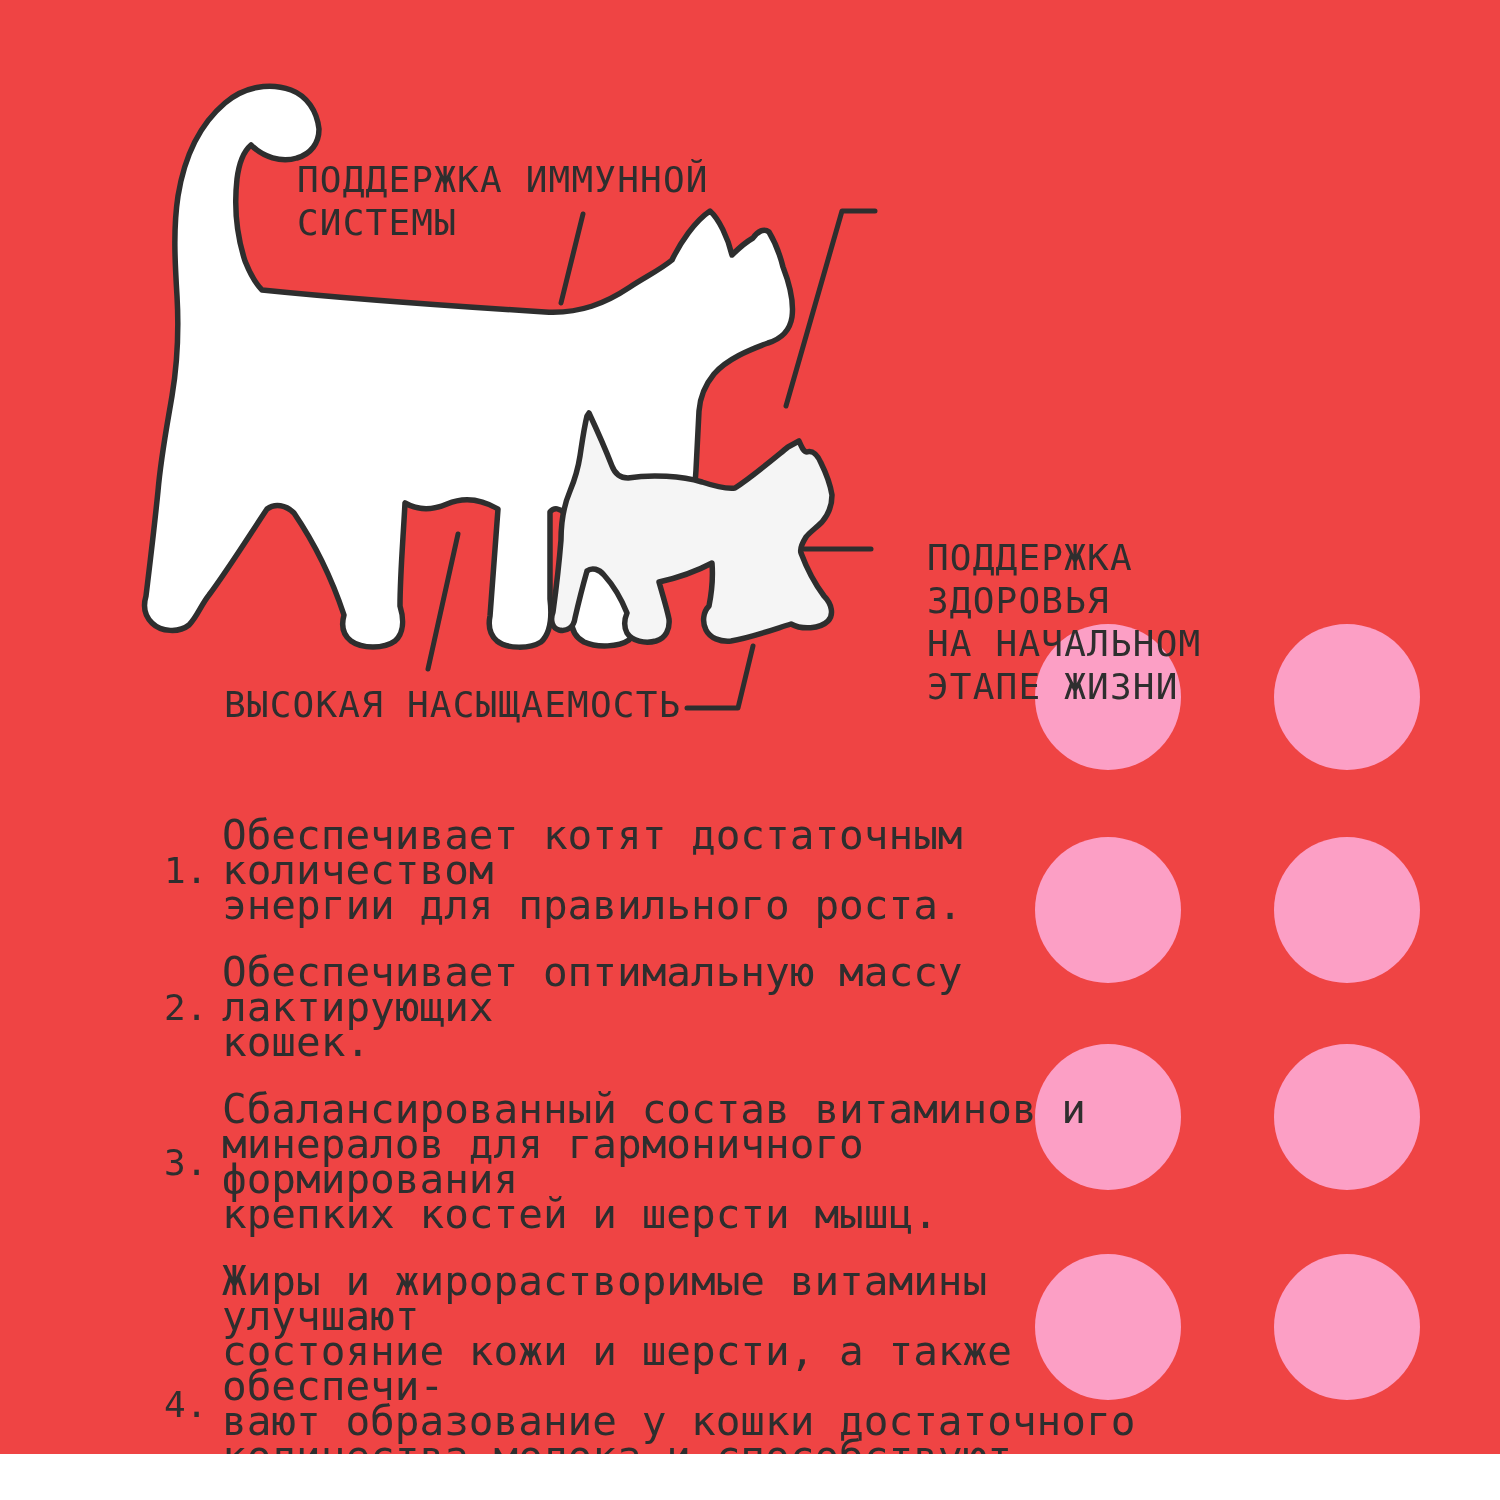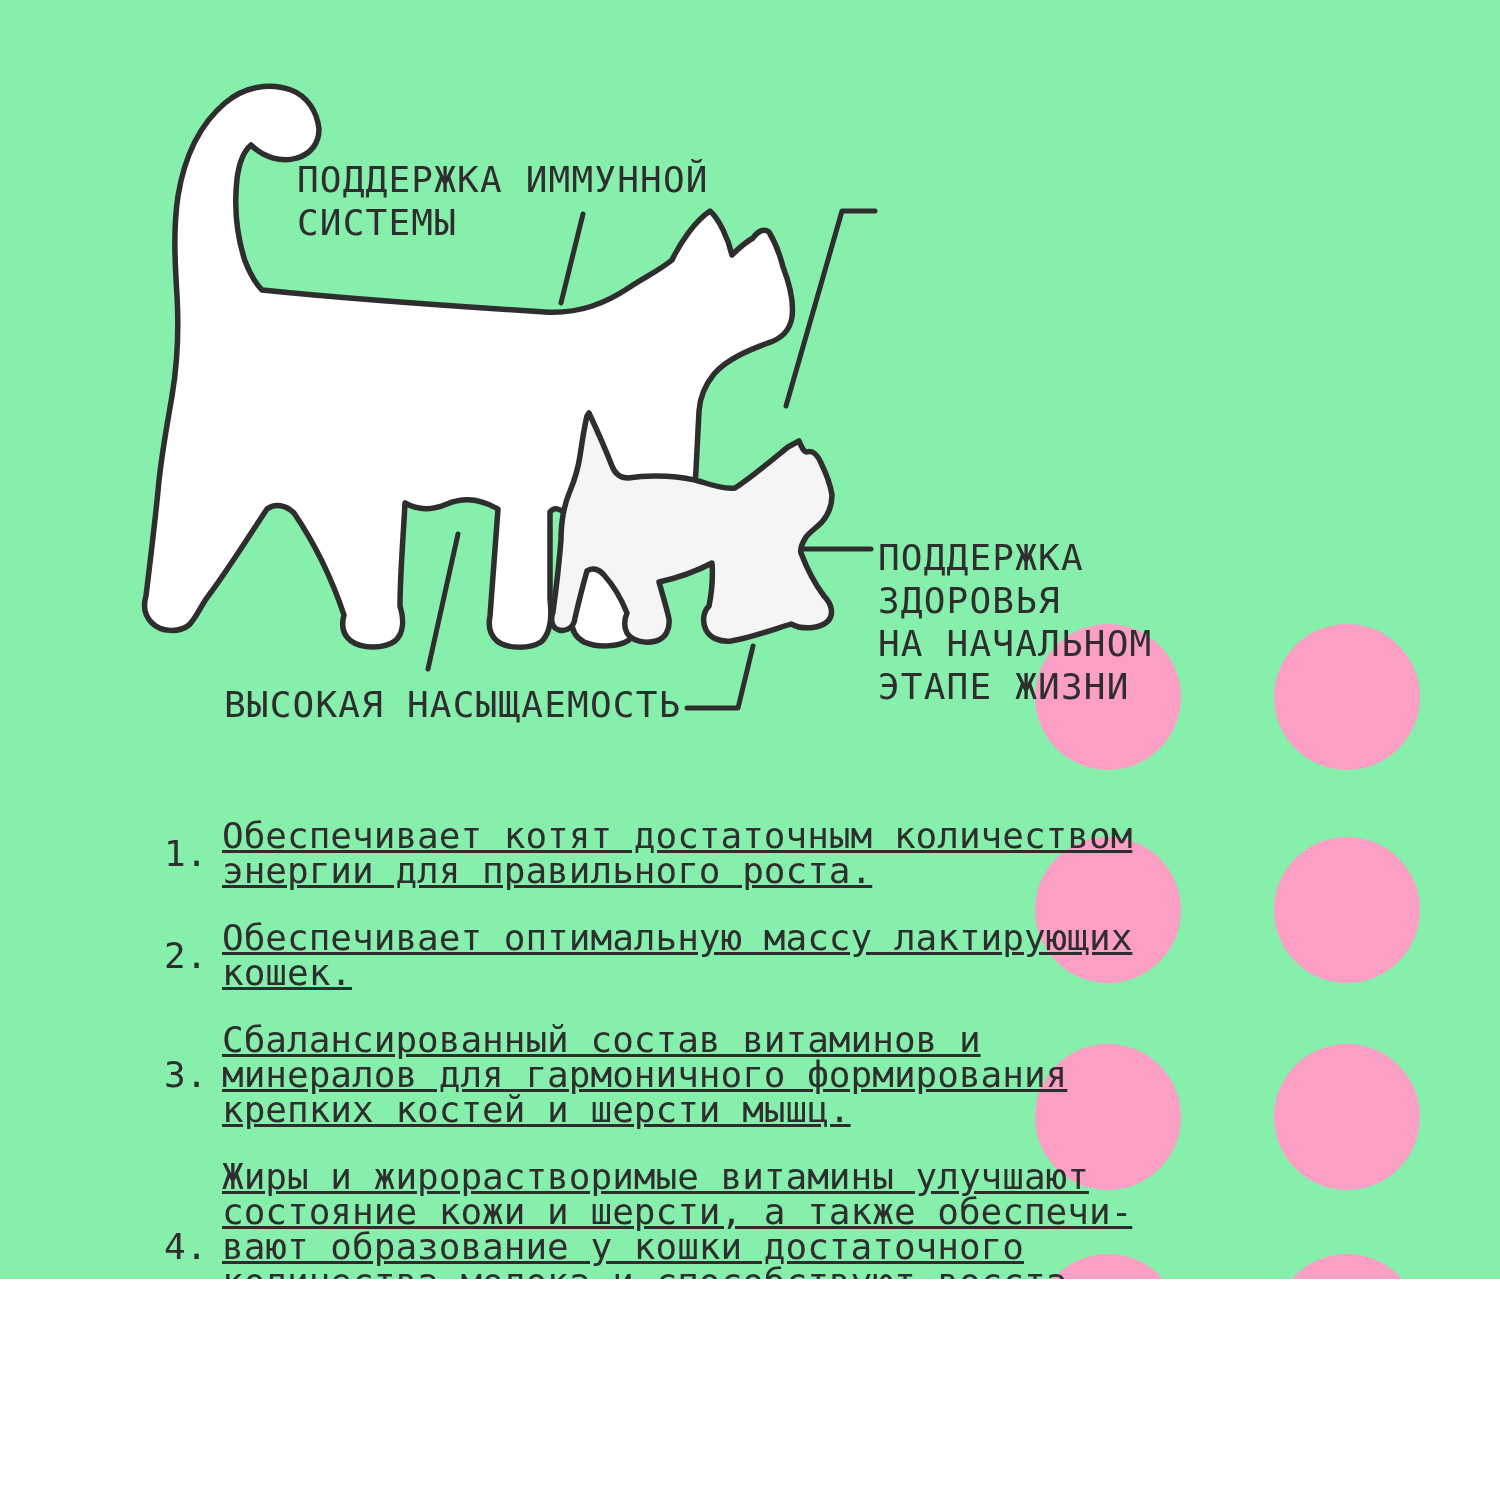--- a/index.html
+++ b/index.html
@@ -1,19 +1,19 @@
 <!DOCTYPE html>
 <html style="--pink: #FC9FC5; --ink: #2E2E2E;"><head>
 <meta charset="utf-8">
 <style>
   html,body{margin:0;padding:0;background:#ffffff;}
   .canvas{
     position:relative;
-    width:1500px;height:1279px;
-    background:#86efac;
+    width:1500px;height:1454px;
+    background:#ef4444;
     overflow:hidden;
     font-family:"DejaVu Sans Mono", monospace;
     color:var(--ink,#2e2e2e);
   }
   .dot{
     position:absolute;
     width:146px;height:146px;
     border-radius:50%;
     background:var(--pink,#FC9FC5);
     z-index:1;
@@ -32,44 +32,43 @@
     z-index:3;
     font-size:36px;
     line-height:43px;
     letter-spacing:1.2px;
     white-space:pre-line;
     text-transform:uppercase;
     color:var(--ink,#2e2e2e);
   }
   #label-immune{left:297px;top:158px;}
   #label-weaning{left:887px;top:189px;}
-  #label-early-life{left:878px;top:536px;}
+  #label-early-life{left:927px;top:536px;}
   #label-satiety{left:208px;top:683px;margin-left:16px;}
   .benefits{
     position:absolute;
     left:164px;top:818px;
     width:1020px;
     z-index:3;
   }
   .benefit{
     display:flex;
     align-items:center;
     margin-bottom:32px;
   }
   .benefit .num{
     flex:0 0 44px;
     margin-right:14px;
     font-size:36px;
     line-height:35px;
   }
   .benefit .txt{
-    font-size:36px;
+    font-size:41px;
     line-height:35px;
     white-space:pre-line;
-    text-decoration:underline;
   }
 </style>
 </head>
 <body>
 
 <div class="canvas">
 
   <div class="dot c1 r1"></div>
   <div class="dot c2 r1"></div>
   <div class="dot c1 r2"></div>

